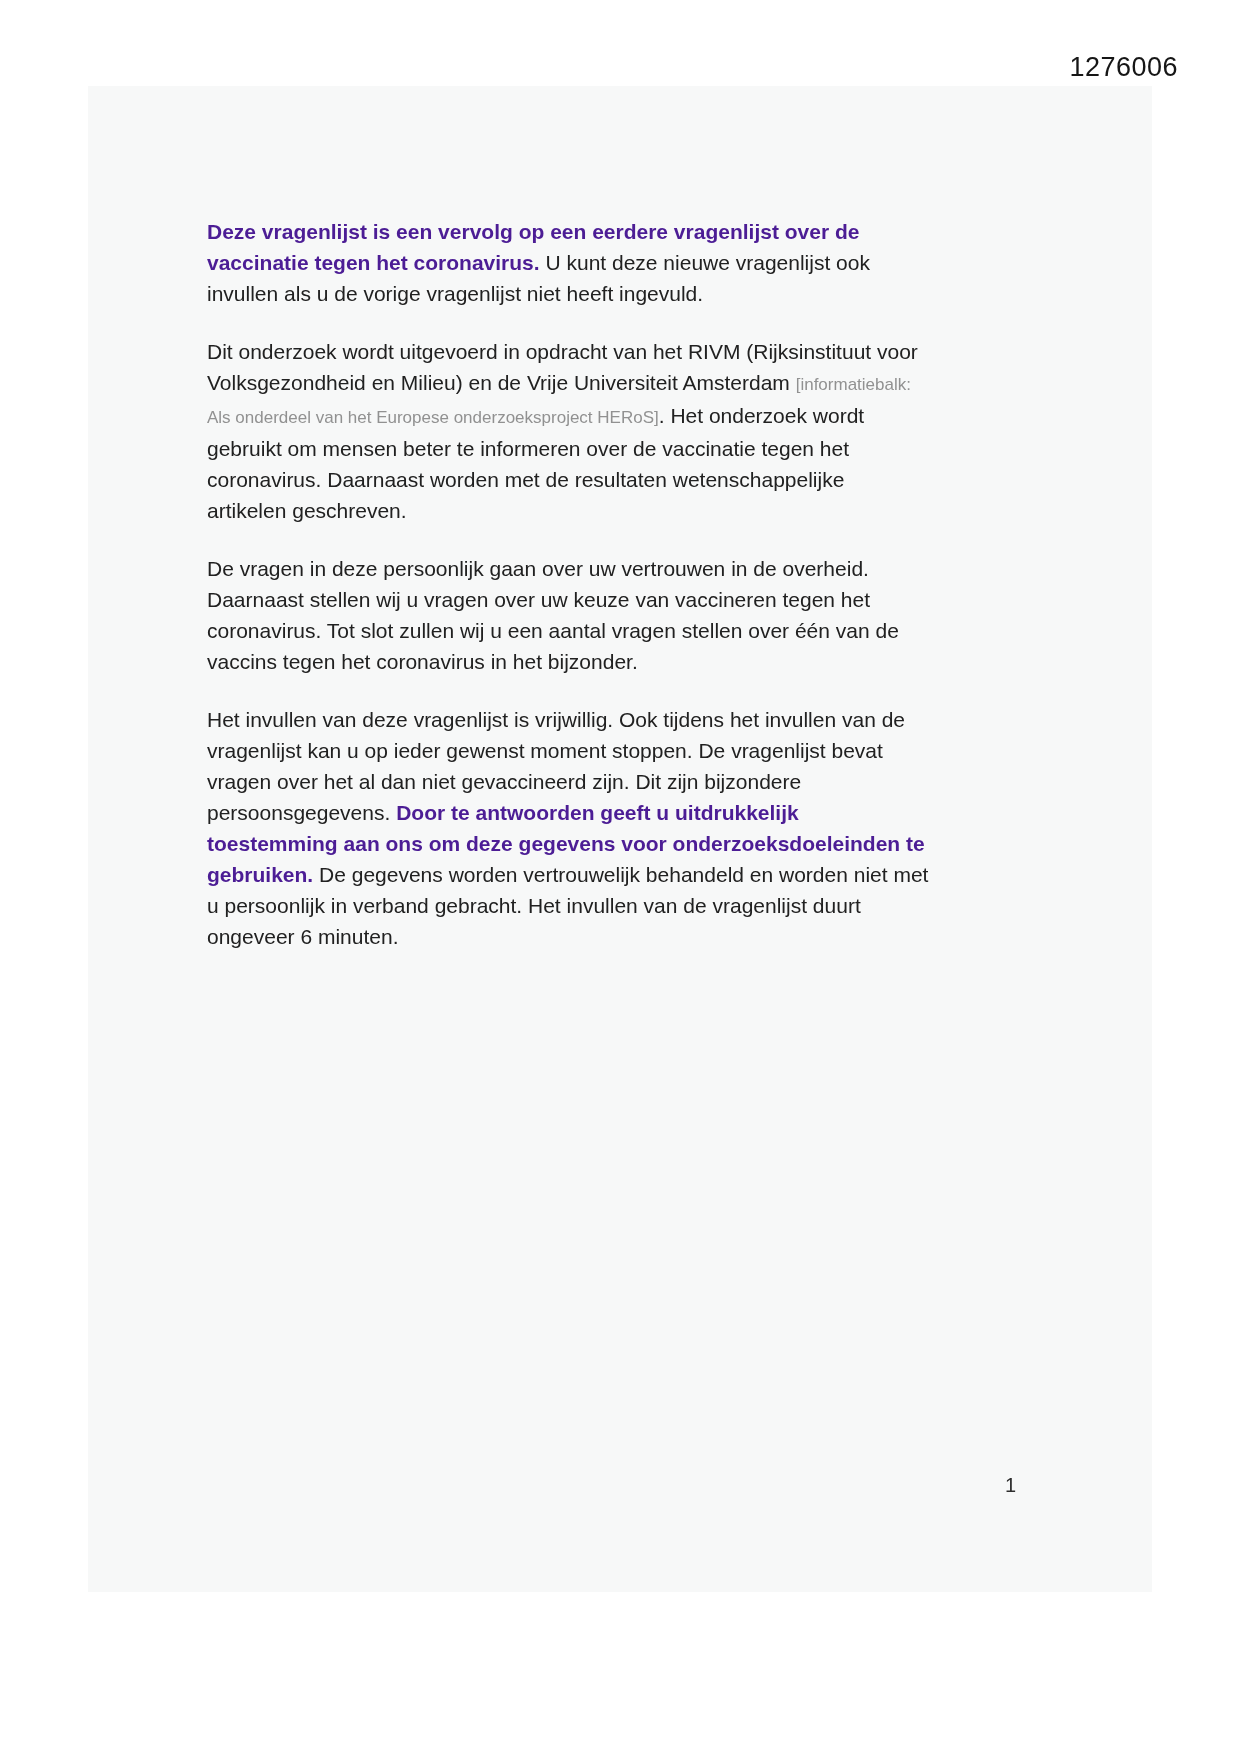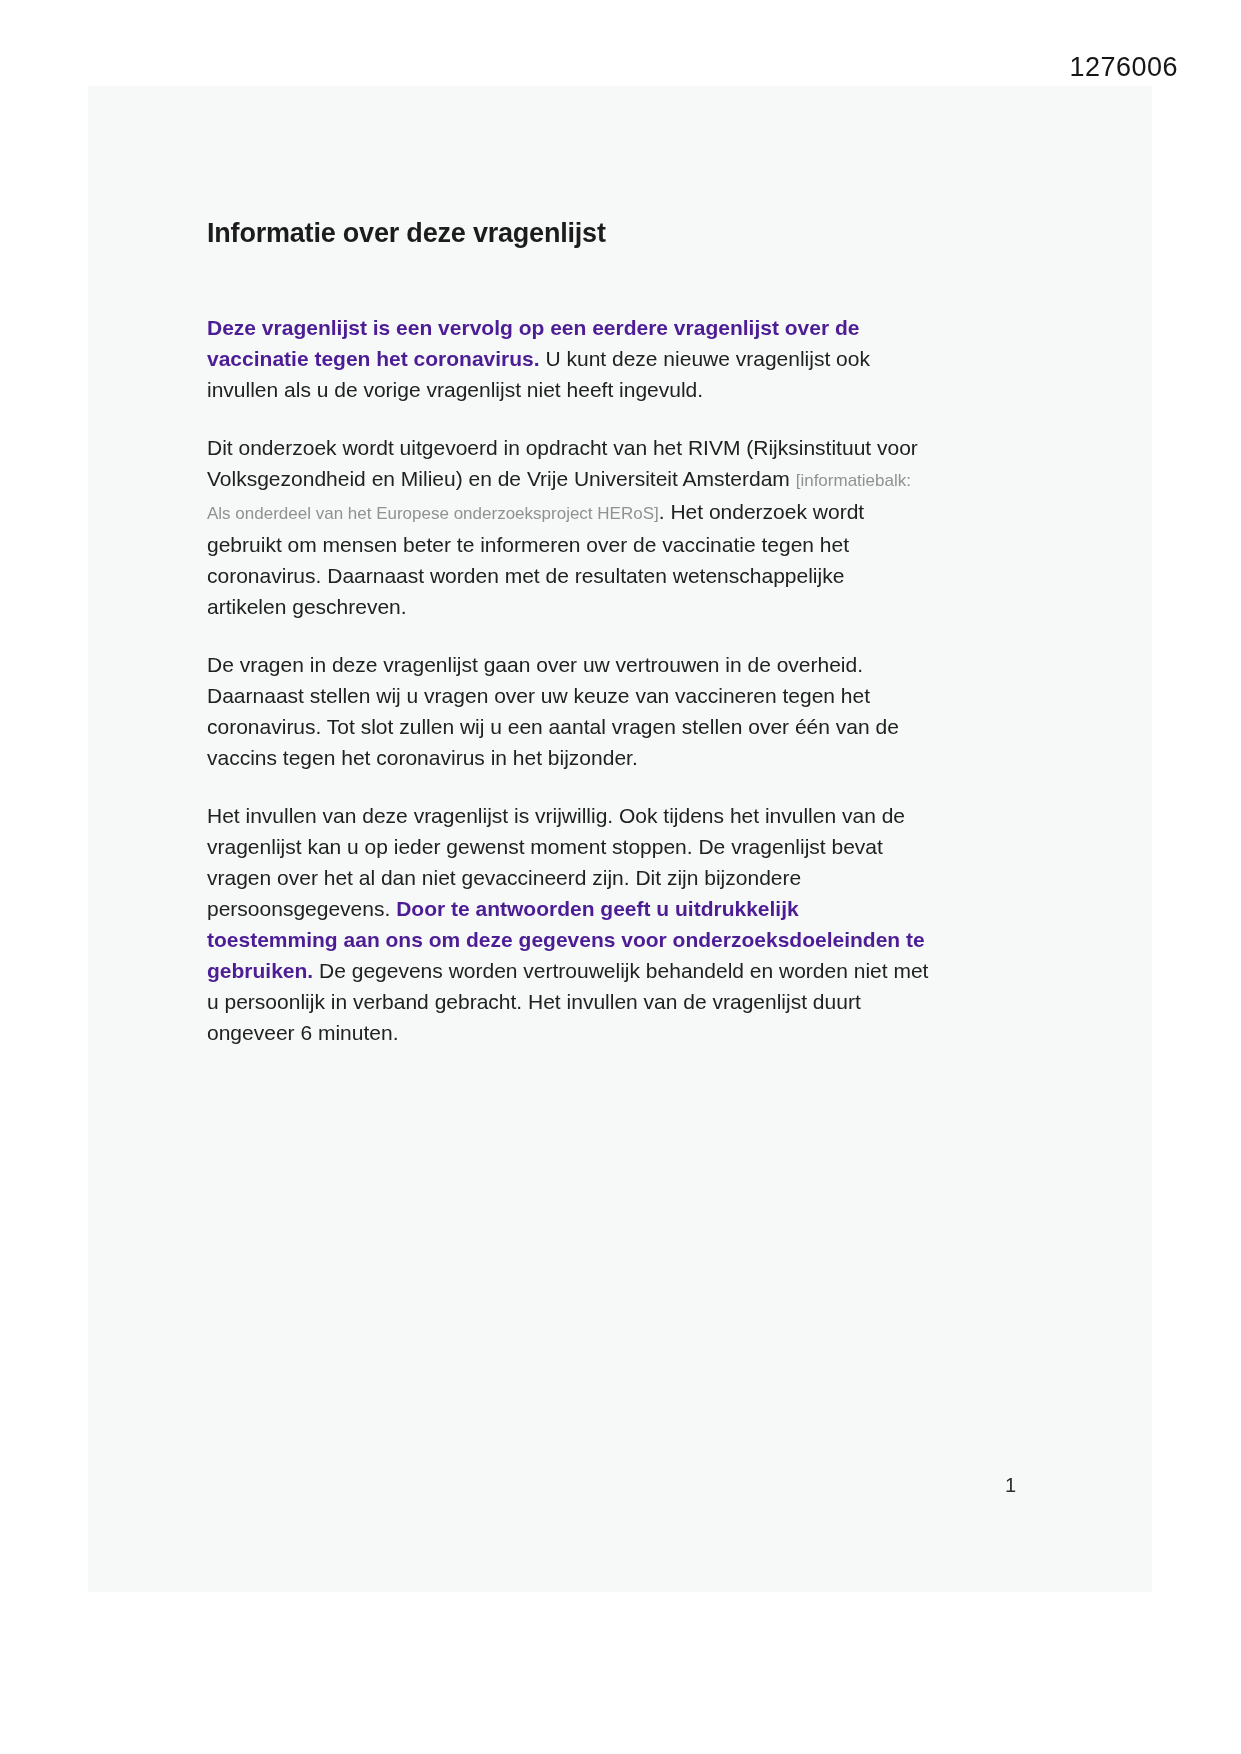--- a/index.html
+++ b/index.html
@@ -68,26 +68,25 @@
 </style>
 </head>
 <body>
 
 <div class="doc-number">1276006</div>
 
 <div class="scan-page">
 
   <div class="content">
 
-    <h1 class="doc-title">Informatie over deze vragenlijst</h1>
 
     <p class="para"><span class="run-bold">Deze vragenlijst is een vervolg op een eerdere vragenlijst over de vaccinatie tegen het coronavirus.</span><span class="run-regular"> U kunt deze nieuwe vragenlijst ook invullen als u de vorige vragenlijst niet heeft ingevuld.</span></p>
 
     <p class="para"><span class="run-regular">Dit onderzoek wordt uitgevoerd in opdracht van het RIVM (Rijksinstituut voor Volksgezondheid en Milieu) en de Vrije Universiteit Amsterdam </span><span class="run-note">[informatiebalk: Als onderdeel van het Europese onderzoeksproject HERoS]</span><span class="run-regular">. Het onderzoek wordt gebruikt om mensen beter te informeren over de vaccinatie tegen het coronavirus. Daarnaast worden met de resultaten wetenschappelijke artikelen geschreven.</span></p>
 
-    <p class="para"><span class="run-regular">De vragen in deze vragenlijst gaan over uw vertrouwen in de overheid. Daarnaast stellen wij u vragen over uw keuze van vaccineren tegen het coronavirus. Tot slot zullen wij u een aantal vragen stellen over één van de vaccins tegen het coronavirus in het bijzonder.</span></p>
+    <p class="para"><span class="run-regular">De vragen in deze persoonlijk gaan over uw vertrouwen in de overheid. Daarnaast stellen wij u vragen over uw keuze van vaccineren tegen het coronavirus. Tot slot zullen wij u een aantal vragen stellen over één van de vaccins tegen het coronavirus in het bijzonder.</span></p>
 
     <p class="para"><span class="run-regular">Het invullen van deze vragenlijst is vrijwillig. Ook tijdens het invullen van de vragenlijst kan u op ieder gewenst moment stoppen. De vragenlijst bevat vragen over het al dan niet gevaccineerd zijn. Dit zijn bijzondere persoonsgegevens. </span><span class="run-bold">Door te antwoorden geeft u uitdrukkelijk toestemming aan ons om deze gegevens voor onderzoeksdoeleinden te gebruiken.</span><span class="run-regular"> De gegevens worden vertrouwelijk behandeld en worden niet met u persoonlijk in verband gebracht. Het invullen van de vragenlijst duurt ongeveer 6 minuten.</span></p>
 
   </div>
 </div>
 
 <div class="page-number">1</div>
 
 </body></html>

